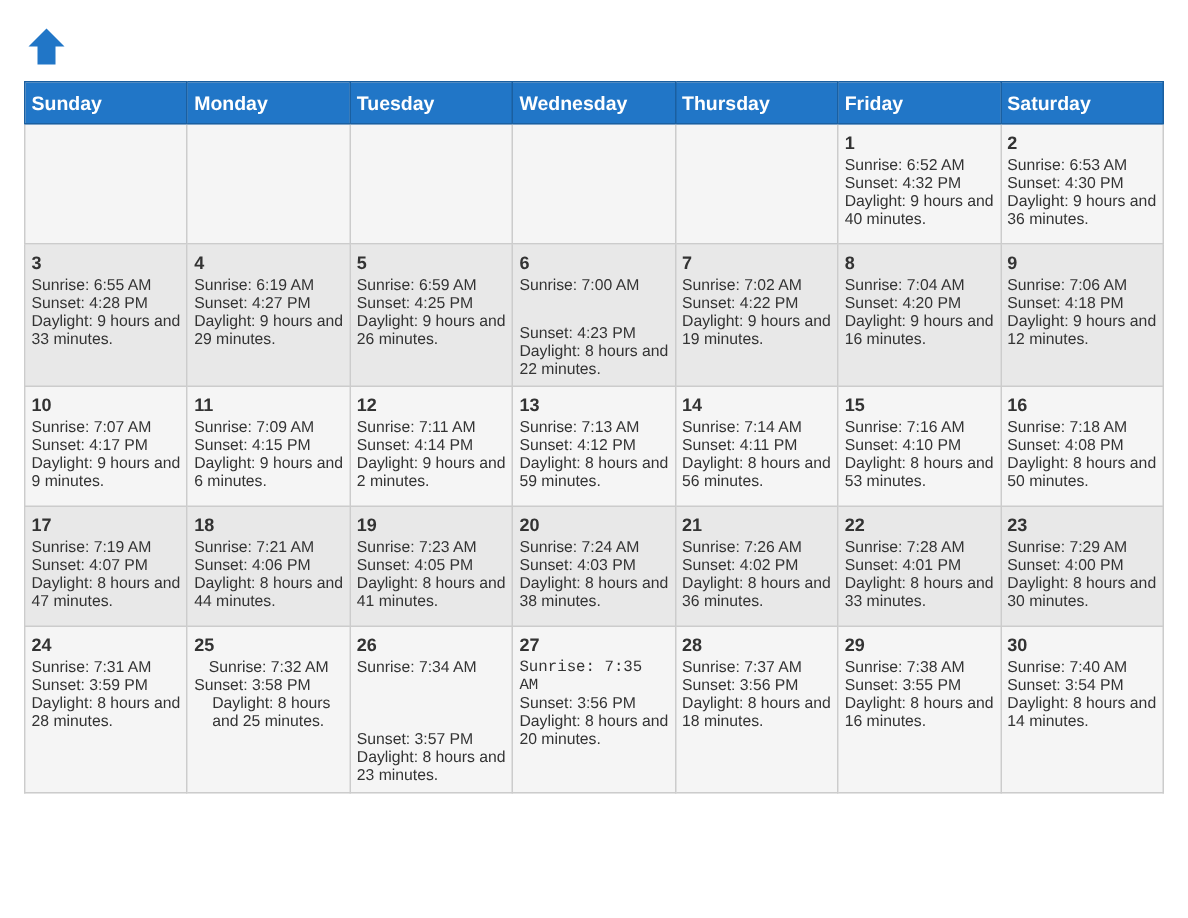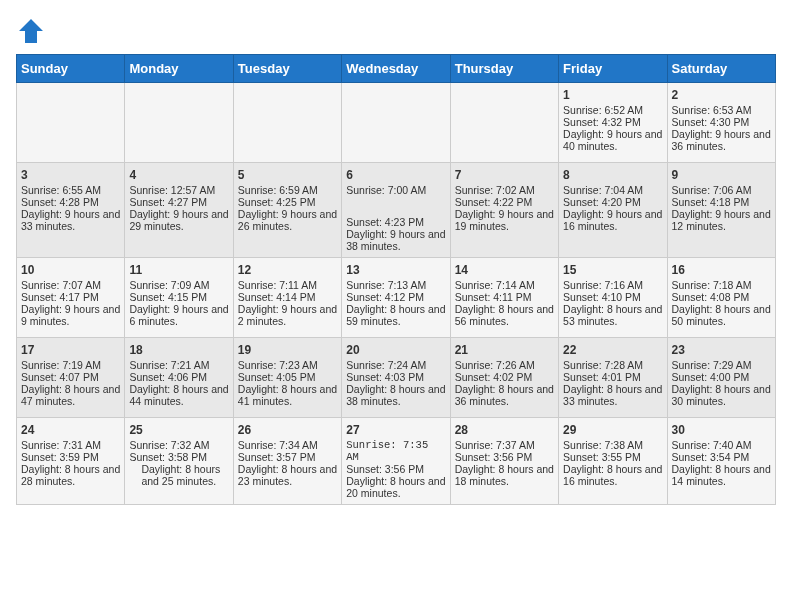--- a/index.html
+++ b/index.html
@@ -148,35 +148,35 @@
       </tr>
       <tr>
         <td>
           <span class="day-number">3</span>
           <span style="display: block;">Sunrise: 6:55 AM</span>
           <span style="display: block;">Sunset: 4:28 PM</span>
           <span style="display: block;">Daylight: 9 hours and 33 minutes.</span>
         </td>
         <td>
           <span class="day-number">4</span>
-          <span style="display: block;">Sunrise: 12:57 AM</span>
+          <span style="display: block;">Sunrise: 6:19 AM</span>
           <span style="display: block;">Sunset: 4:27 PM</span>
           <span style="display: block;">Daylight: 9 hours and 29 minutes.</span>
         </td>
         <td>
           <span class="day-number">5</span>
           <span style="display: block;">Sunrise: 6:59 AM</span>
           <span style="display: block;">Sunset: 4:25 PM</span>
           <span style="display: block;">Daylight: 9 hours and 26 minutes.</span>
         </td>
         <td>
           <span class="day-number">6</span>
           <span style="display: block;">Sunrise: 7:00 AM</span>
           <span style="display: block; margin-top: 20px;">Sunset: 4:23 PM</span>
-          <span style="display: block;">Daylight: 9 hours and 38 minutes.</span>
+          <span style="display: block;">Daylight: 8 hours and 22 minutes.</span>
         </td>
         <td>
           <span class="day-number">7</span>
           <span style="display: block;">Sunrise: 7:02 AM</span>
           <span style="display: block;">Sunset: 4:22 PM</span>
           <span style="display: block;">Daylight: 9 hours and 19 minutes.</span>
         </td>
         <td>
           <span class="day-number">8</span>
           <span style="display: block;">Sunrise: 7:04 AM</span>
@@ -280,28 +280,28 @@
       </tr>
       <tr>
         <td>
           <span class="day-number">24</span>
           <span style="display: block;">Sunrise: 7:31 AM</span>
           <span style="display: block;">Sunset: 3:59 PM</span>
           <span style="display: block;">Daylight: 8 hours and 28 minutes.</span>
         </td>
         <td>
           <span class="day-number">25</span>
-          <span style="display: block;">Sunrise: 7:32 AM</span>
+          <span style="display: block; text-align: center;">Sunrise: 7:32 AM</span>
           <span style="display: block;">Sunset: 3:58 PM</span>
           <span style="display: block; margin-left: 12px;">Daylight: 8 hours and 25 minutes.</span>
         </td>
         <td>
           <span class="day-number">26</span>
           <span style="display: block;">Sunrise: 7:34 AM</span>
-          <span style="display: block;">Sunset: 3:57 PM</span>
+          <span style="display: block; margin-top: 36px;">Sunset: 3:57 PM</span>
           <span style="display: block;">Daylight: 8 hours and 23 minutes.</span>
         </td>
         <td>
           <span class="day-number">27</span>
           <span style="display: block; font-family: Liberation Mono, monospace;">Sunrise: 7:35 AM</span>
           <span style="display: block;">Sunset: 3:56 PM</span>
           <span style="display: block;">Daylight: 8 hours and 20 minutes.</span>
         </td>
         <td>
           <span class="day-number">28</span>

